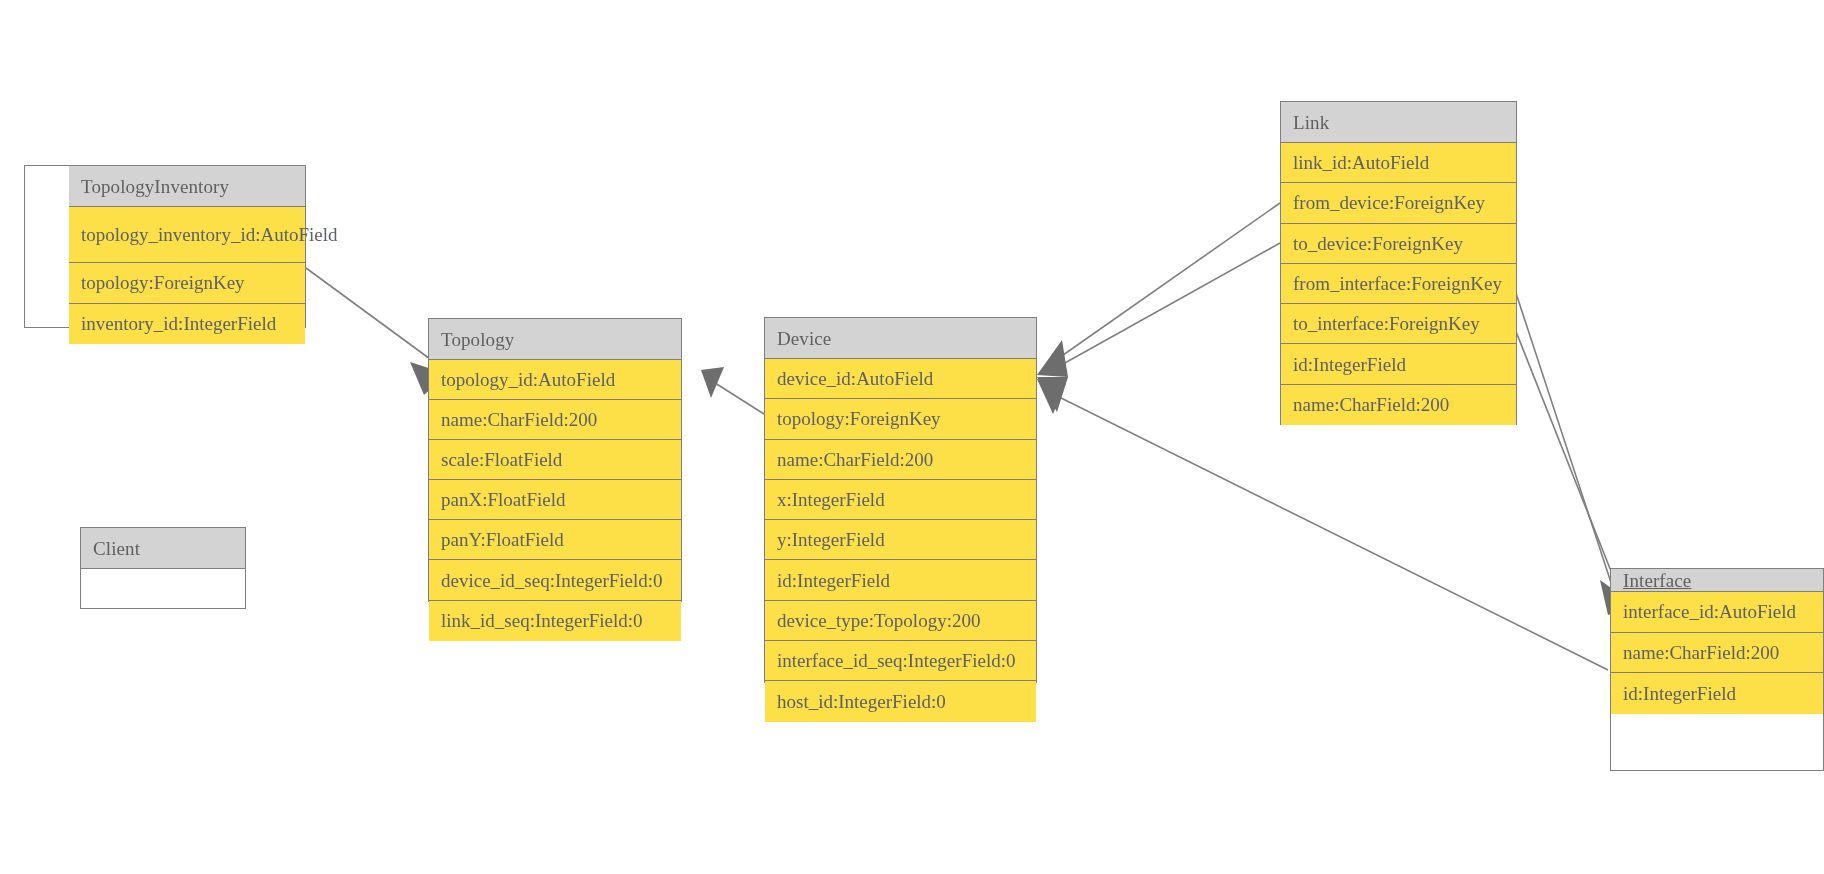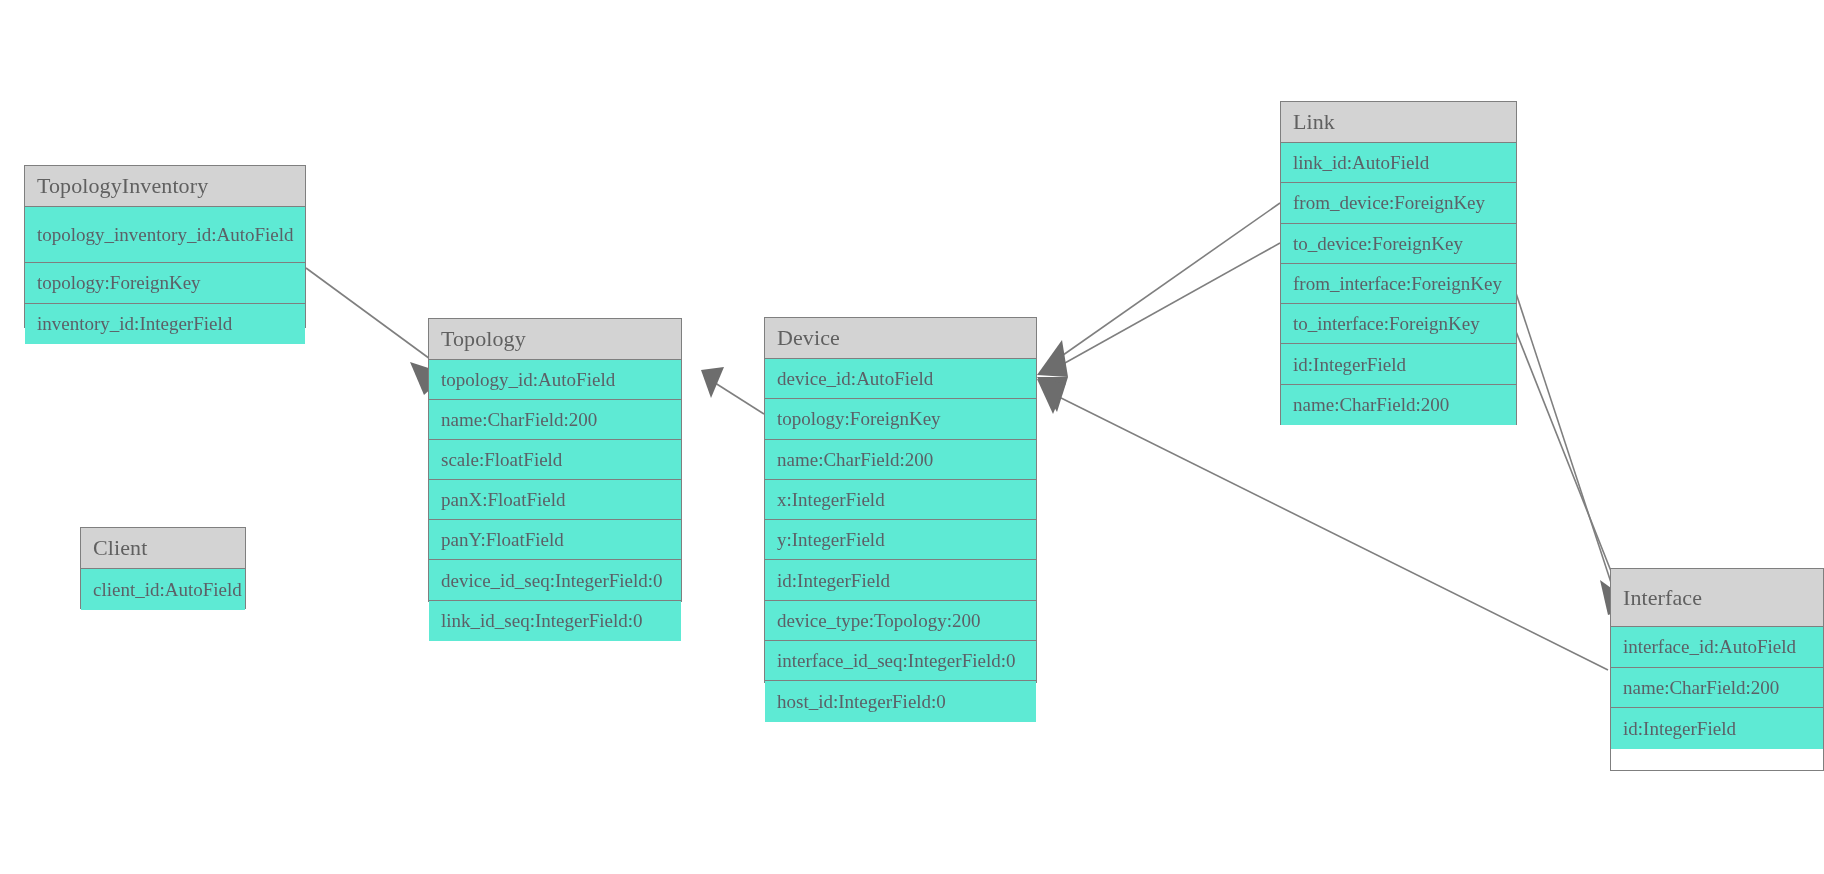--- a/index.html
+++ b/index.html
@@ -16,37 +16,37 @@
     position:absolute;
     box-sizing:border-box;
     border:1px solid #7f7f7f;
     background:#ffffff;
   }
   .entity .hdr{
     box-sizing:border-box;
     background:#d3d3d3;
     border-bottom:1px solid #7f7f7f;
     color:#606060;
-    font-size:22px;
+    font-size:19px;
     line-height:1;
     display:flex;
     align-items:center;
     padding-left:12px;
     letter-spacing:.1px;
   }
   .entity .row{
     box-sizing:border-box;
     border-bottom:1px solid #7f7f7f;
     color:#5c6067;
     font-size:19px;
     line-height:1;
     display:flex;
     align-items:center;
     padding-left:12px;
-    background:#5eead4;
+    background:#fde047;
     white-space:nowrap;
   }
   .entity .row:last-child{border-bottom:none;}
 </style>
 </head>
 <body>
 
 <div id="canvas">
 
   <svg id="edges" viewBox="0 0 1824 874" xmlns="http://www.w3.org/2000/svg">
@@ -74,39 +74,38 @@
 
       <polygon points="1037,375 1062,340 1068,377"></polygon>
       <polygon points="1037,377 1068,377 1057,412"></polygon>
       <polygon points="1037,379 1066,383 1053,414"></polygon>
 
       <polygon points="1608,615 1600,580 1636,606"></polygon>
     </g>
   </svg>
 
   <div id="entity-layer">
-      <div class="entity" style="left: 24px; top: 165px; width: 282px; height: 163px;">
+      <div class="entity" style="left: 24px; top: 165px; width: 282px; height: 163px; padding-left: 44px;">
         <div class="hdr" style="height: 41px;">TopologyInventory</div>
         <div class="row" style="height: 56px;">topology_inventory_id:AutoField</div>
         <div class="row" style="height: 40.5px;">topology:ForeignKey</div>
         <div class="row" style="height: 40.5px;">inventory_id:IntegerField</div>
       </div>
       <div class="entity" style="left: 428px; top: 318px; width: 254px; height: 284px;">
         <div class="hdr" style="height: 41px;">Topology</div>
         <div class="row" style="height: 40.1px;">topology_id:AutoField</div>
         <div class="row" style="height: 40.1px;">name:CharField:200</div>
         <div class="row" style="height: 40.1px;">scale:FloatField</div>
         <div class="row" style="height: 40.1px;">panX:FloatField</div>
         <div class="row" style="height: 40.1px;">panY:FloatField</div>
         <div class="row" style="height: 40.1px;">device_id_seq:IntegerField:0</div>
         <div class="row" style="height: 40.1px;">link_id_seq:IntegerField:0</div>
       </div>
       <div class="entity" style="left: 80px; top: 527px; width: 166px; height: 82px;">
         <div class="hdr" style="height: 41px;">Client</div>
-        <div class="row" style="height: 40.5px;">client_id:AutoField</div>
       </div>
       <div class="entity" style="left: 764px; top: 317px; width: 273px; height: 366px;">
         <div class="hdr" style="height: 41px;">Device</div>
         <div class="row" style="height: 40.3px;">device_id:AutoField</div>
         <div class="row" style="height: 40.3px;">topology:ForeignKey</div>
         <div class="row" style="height: 40.3px;">name:CharField:200</div>
         <div class="row" style="height: 40.3px;">x:IntegerField</div>
         <div class="row" style="height: 40.3px;">y:IntegerField</div>
         <div class="row" style="height: 40.3px;">id:IntegerField</div>
         <div class="row" style="height: 40.3px;">device_type:Topology:200</div>
@@ -117,20 +116,20 @@
         <div class="hdr" style="height: 41px;">Link</div>
         <div class="row" style="height: 40.3px;">link_id:AutoField</div>
         <div class="row" style="height: 40.3px;">from_device:ForeignKey</div>
         <div class="row" style="height: 40.3px;">to_device:ForeignKey</div>
         <div class="row" style="height: 40.3px;">from_interface:ForeignKey</div>
         <div class="row" style="height: 40.3px;">to_interface:ForeignKey</div>
         <div class="row" style="height: 40.3px;">id:IntegerField</div>
         <div class="row" style="height: 40.3px;">name:CharField:200</div>
       </div>
       <div class="entity" style="left: 1610px; top: 568px; width: 214px; height: 203px;">
-        <div class="hdr" style="height: 58px;">Interface</div>
+        <div class="hdr" style="height: 23px; text-decoration: underline;">Interface</div>
         <div class="row" style="height: 40.5px;">interface_id:AutoField</div>
         <div class="row" style="height: 40.5px;">name:CharField:200</div>
         <div class="row" style="height: 40.5px;">id:IntegerField</div>
       </div>
     </div>
 
 </div>
 
 </body></html>

